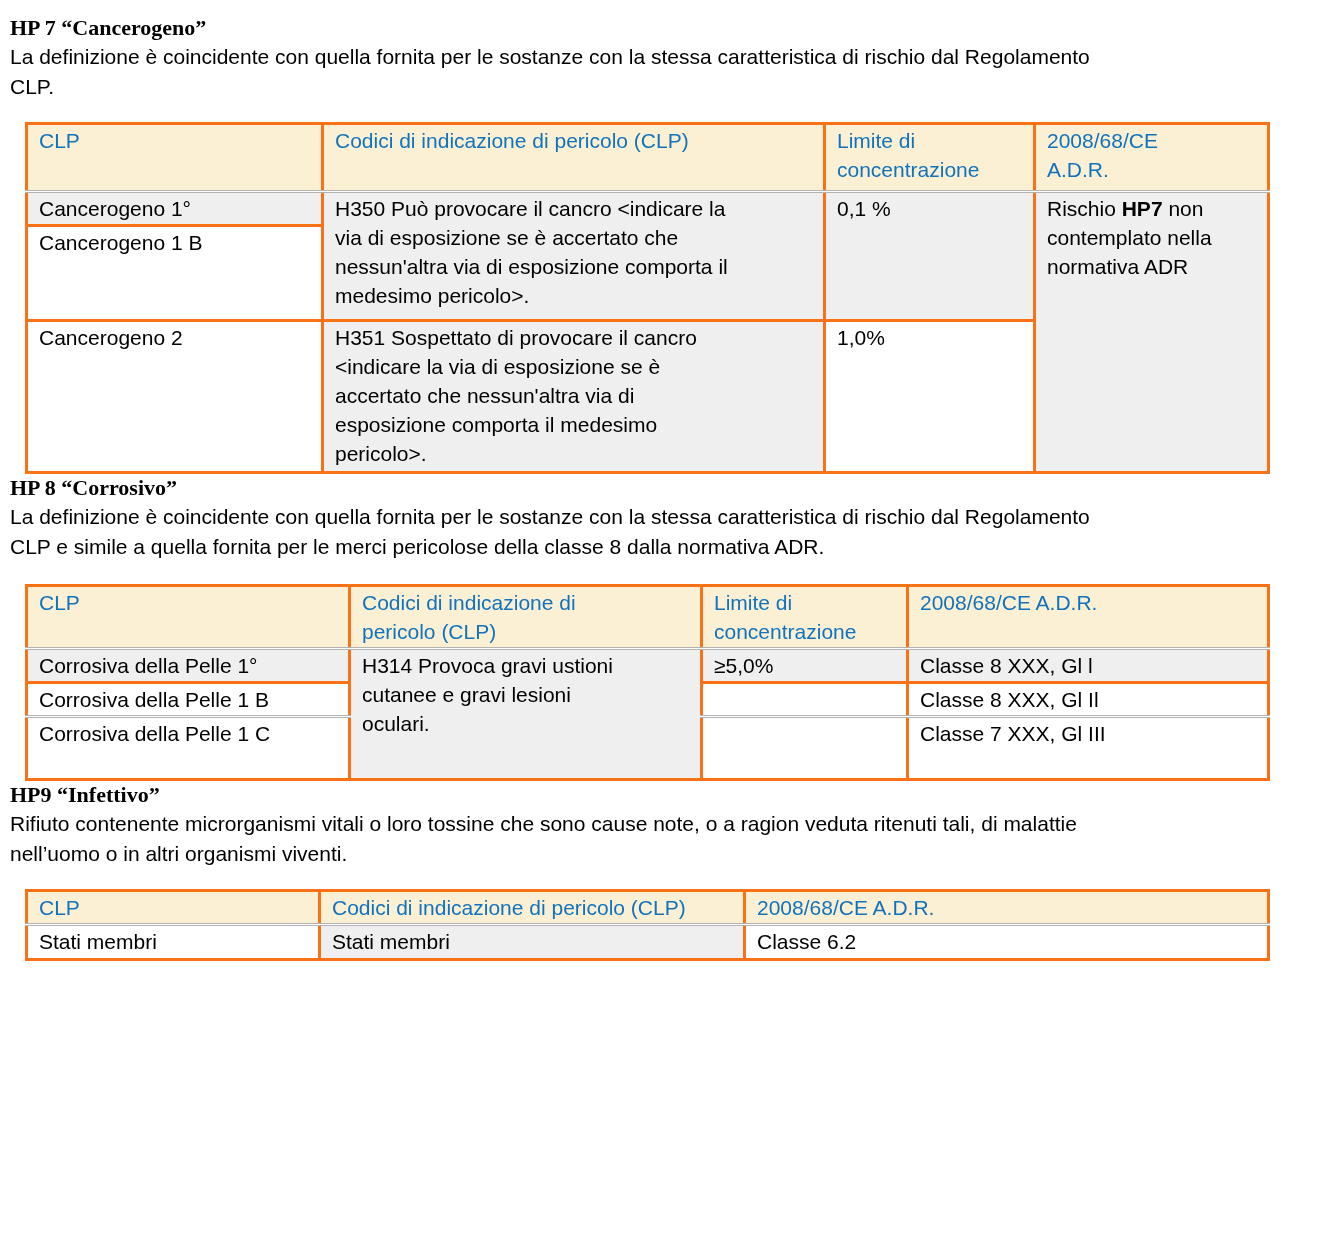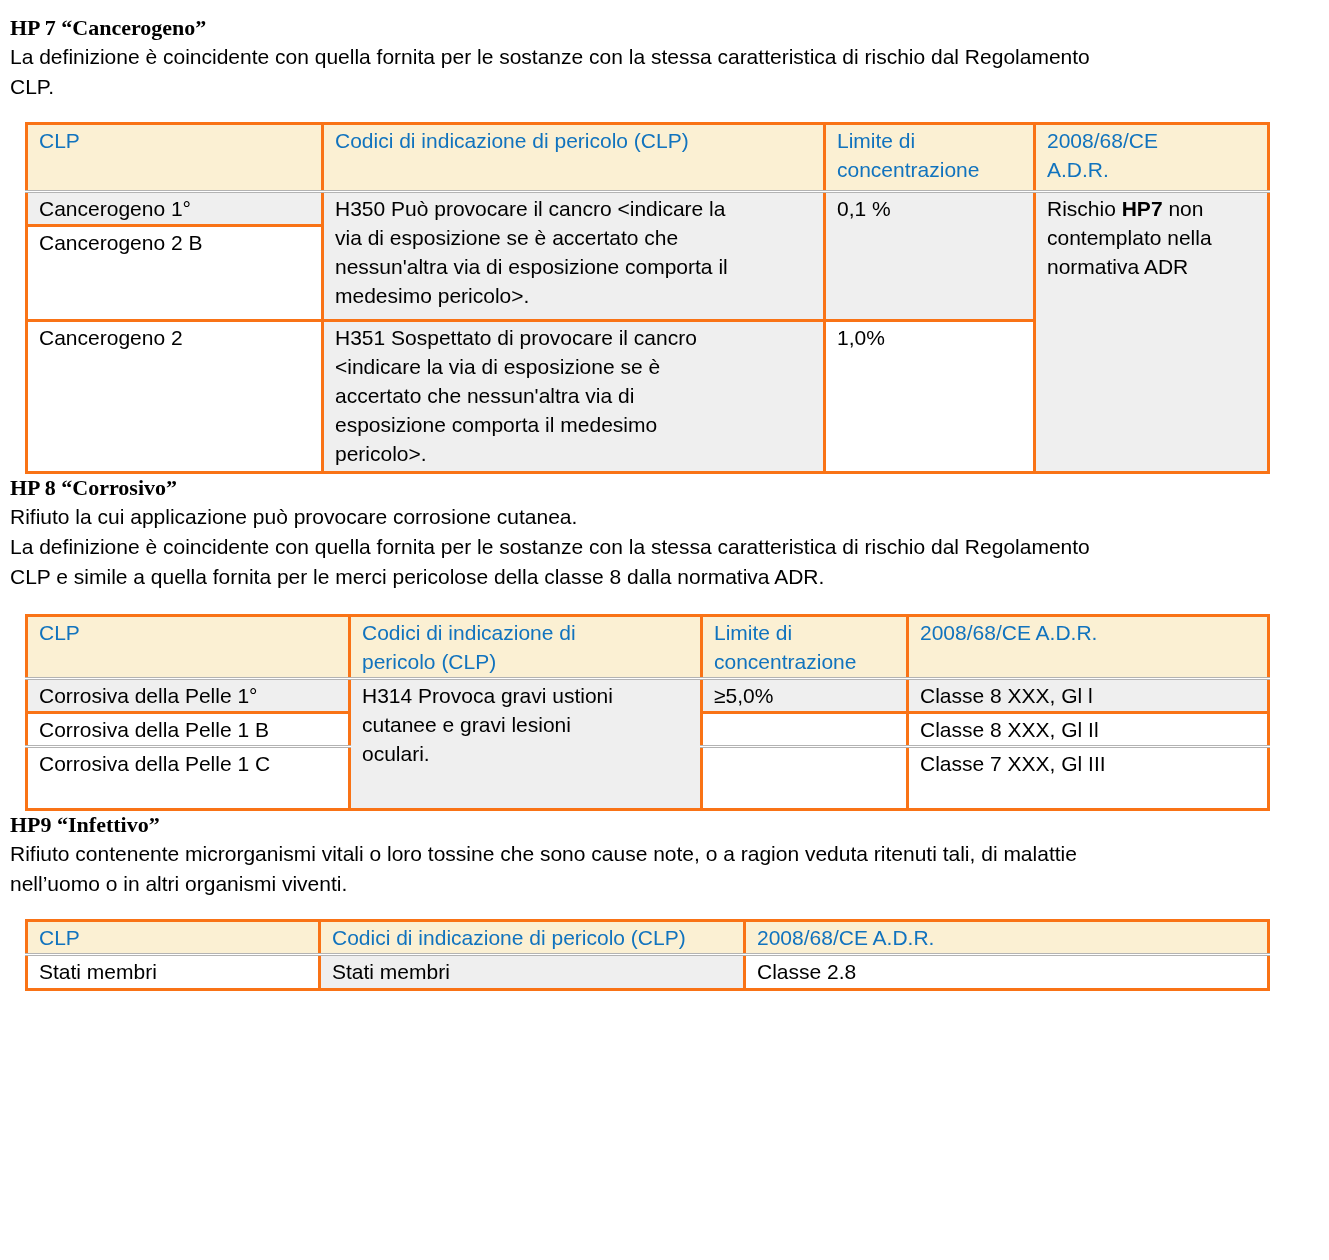--- a/index.html
+++ b/index.html
@@ -107,36 +107,35 @@
       <tr class="ra">
         <td class="gray">Cancerogeno 1°</td>
         <td class="gray" rowspan="2">H350 Può provocare il cancro &lt;indicare la
 via di esposizione se è accertato che
 nessun'altra via di esposizione comporta il
 medesimo pericolo&gt;.</td>
         <td class="gray" rowspan="2">0,1 %</td>
         <td class="gray" rowspan="3"><span>Rischio </span><b>HP7</b><span> non contemplato nella normativa ADR</span></td>
       </tr>
       <tr class="rb">
-        <td>Cancerogeno 2 B</td>
+        <td>Cancerogeno 1 B</td>
       </tr>
       <tr class="rc">
         <td>Cancerogeno 2</td>
         <td class="gray">H351 Sospettato di provocare il cancro
 &lt;indicare la via di esposizione se è
 accertato che nessun'altra via di
 esposizione comporta il medesimo
 pericolo&gt;.</td>
         <td>1,0%</td>
       </tr>
     </tbody>
   </table>
 
   <h2 class="hp-heading mt-h8">HP 8 “Corrosivo”</h2>
-  <p class="body-par mt-p3">Rifiuto la cui applicazione può provocare corrosione cutanea.</p>
   <p class="body-par mt-p4">La definizione è coincidente con quella fornita per le sostanze con la stessa caratteristica di rischio dal Regolamento
 CLP e simile a quella fornita per le merci pericolose della classe 8 dalla normativa ADR.</p>
 
   <table class="hazard t2 mt-t2">
     <colgroup>
         <col style="width:323px">
         <col style="width:352px">
         <col style="width:206px">
         <col style="width:361px">
       </colgroup>
@@ -186,18 +185,18 @@
       <tr>
         <th>CLP</th>
         <th>Codici di indicazione di pericolo (CLP)</th>
         <th>2008/68/CE A.D.R.</th>
       </tr>
     </thead>
     <tbody>
       <tr class="ra">
         <td>Stati membri</td>
         <td class="gray">Stati membri</td>
-        <td>Classe 2.8</td>
+        <td>Classe 6.2</td>
       </tr>
     </tbody>
   </table>
 
 </div>
 
 </body></html>

